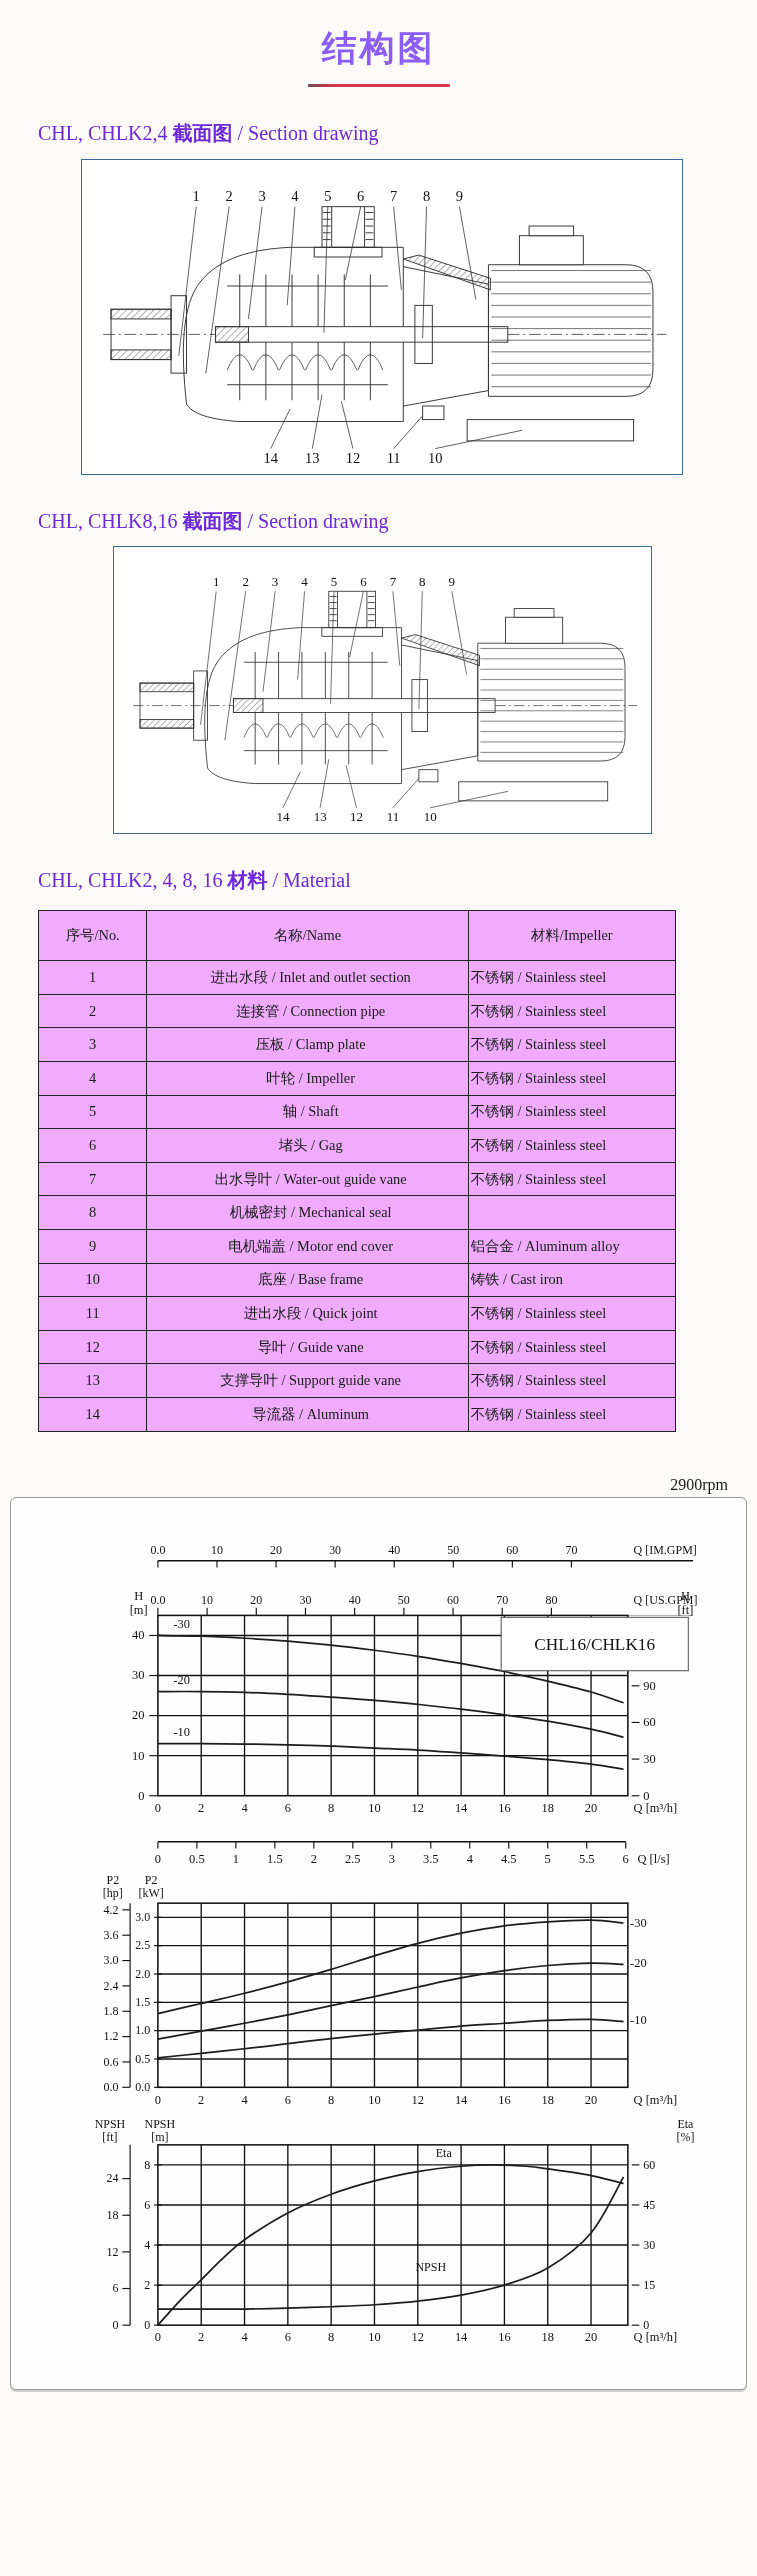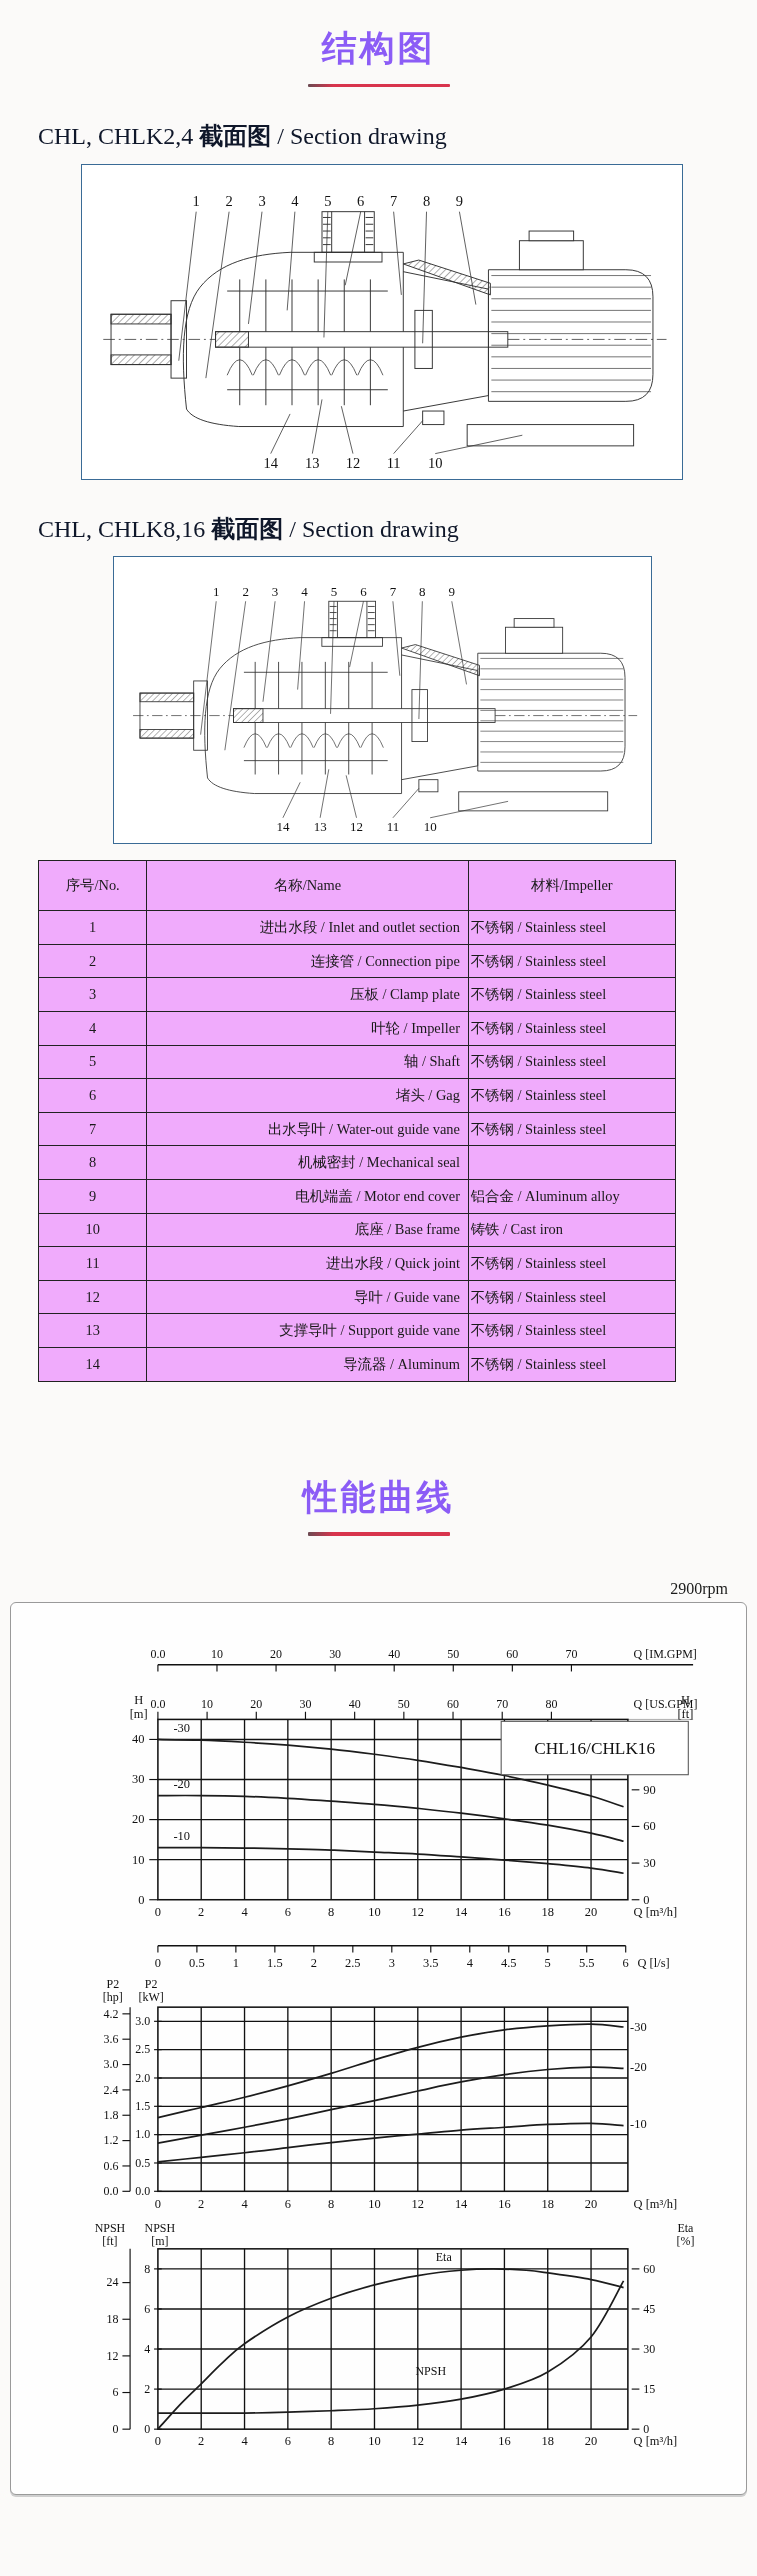--- a/index.html
+++ b/index.html
@@ -19,22 +19,22 @@
     letter-spacing:2.9px;
     color:#8b5cf6;
   }
   .title-underline{
     width:142px;height:3.8px;margin:11.5px auto 0;
     background:linear-gradient(90deg,#6b4a52 0%, #d8344d 18%, #d8344d 100%);
     border-radius:1px;
   }
   .sec-heading{
     margin:33px 0 11.5px 38px;
-    font-size:24px;
-    color:#0f172a;
+    font-size:20px;
+    color:#6d28d9;
   }
   .sec-heading .bold-cn{
     font-family:"Liberation Sans", sans-serif;
     font-weight:bold;
   }
   .draw-box{
     background:#fff;
     border:1.9px solid #3a6b96;
     box-sizing:border-box;
   }
@@ -52,21 +52,21 @@
     border:1px solid #222;
     padding:3.8px 7.7px;
   }
   table.material{border:1.9px solid #111;}
   table.material th{
     font-weight:normal;
     height:42px;
     text-align:center;
   }
   table.material td.no{width:96px;text-align:center;height:25px;}
-  table.material td.name{width:316px;text-align:right;padding-left:14px;}
+  table.material td.name{width:316px;text-align:center;padding-left:14px;}
   table.material td.mat{width:206px;text-align:left;padding-left:2px;}
   .perf-title-wrap{margin-top:67px;}
   .rpm-label{
     text-align:right;
     margin:44px 29px 3.8px 0;
     font-size:16px;
   }
   .chart-container{
     margin:0 9.6px 7.7px 9.6px;
     border:1.9px solid #9a9a9a;
@@ -282,20 +282,23 @@
           <line x1="280" y1="296" x2="268" y2="247" stroke="#333" stroke-width="0.8"></line>
           <text x="280" y="311" font-size="15" font-family="&quot;Liberation Serif&quot;,serif" text-anchor="middle" fill="#111">12</text>
           <line x1="322" y1="296" x2="352" y2="262" stroke="#333" stroke-width="0.8"></line>
           <text x="322" y="311" font-size="15" font-family="&quot;Liberation Serif&quot;,serif" text-anchor="middle" fill="#111">11</text>
           <line x1="365" y1="296" x2="455" y2="277" stroke="#333" stroke-width="0.8"></line>
           <text x="365" y="311" font-size="15" font-family="&quot;Liberation Serif&quot;,serif" text-anchor="middle" fill="#111">10</text>
         </g>
       </svg>
   </div>
 
+  <div class="sec-heading">
+    <span>CHL, CHLK2, 4, 8, 16 </span><span class="bold-cn">材料</span><span> / Material</span>
+  </div>
 
   <table class="material">
     <thead>
       <tr>
         <th>序号/No.</th>
         <th>名称/Name</th>
         <th>材料/Impeller</th>
       </tr>
     </thead>
     <tbody id="material-rows">
@@ -365,24 +368,20 @@
           <td class="mat">不锈钢 / Stainless steel</td>
         </tr>
         <tr>
           <td class="no">14</td>
           <td class="name">导流器 / Aluminum</td>
           <td class="mat">不锈钢 / Stainless steel</td>
         </tr>
       </tbody>
   </table>
 
-  <div class="perf-title-wrap">
-    <div class="main-title">性能曲线</div>
-    <div class="title-underline"></div>
-  </div>
 
   <div class="rpm-label">2900rpm</div>
 
   <div class="chart-container">
     <svg id="perf-svg" width="729" height="868" viewBox="0 0 760 905">
         <g>
           <line x1="150" y1="55" x2="708" y2="55" stroke="#111" stroke-width="1.4"></line>
           <line x1="150" y1="55" x2="150" y2="62" stroke="#111" stroke-width="1.2"></line>
           <text x="150" y="48" font-size="12.5" font-family="&quot;Liberation Serif&quot;,serif" text-anchor="middle" fill="#111">0.0</text>
           <line x1="211.5932258064516" y1="55" x2="211.5932258064516" y2="62" stroke="#111" stroke-width="1.2"></line>

